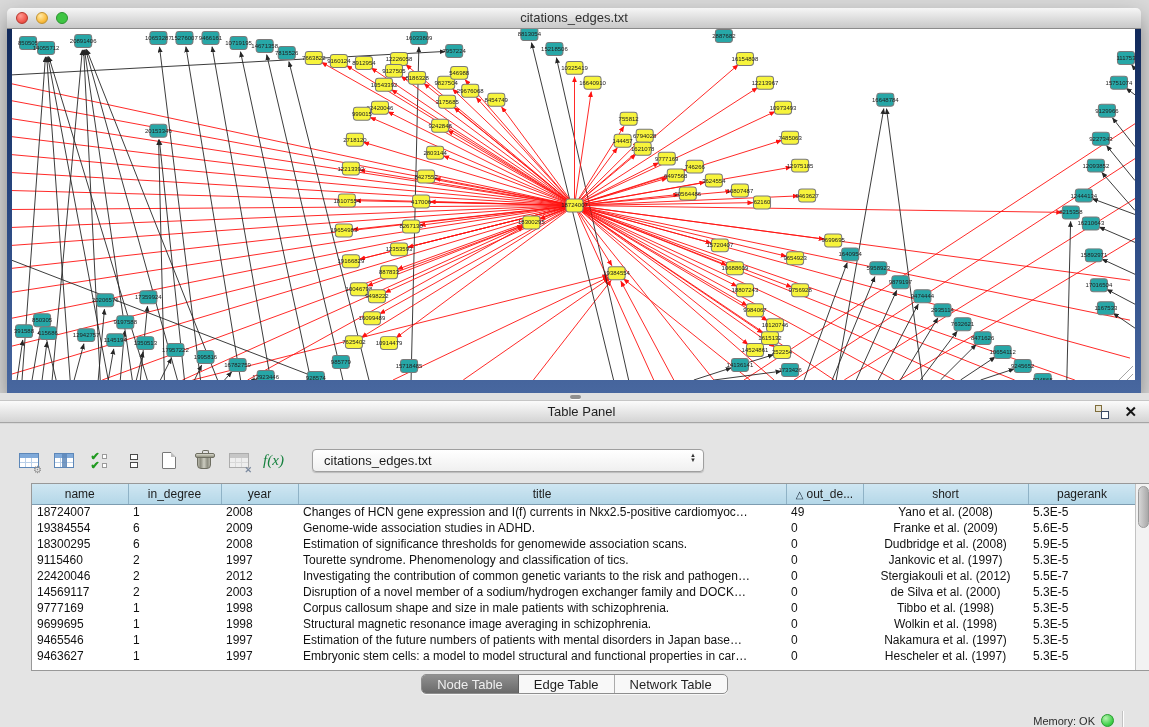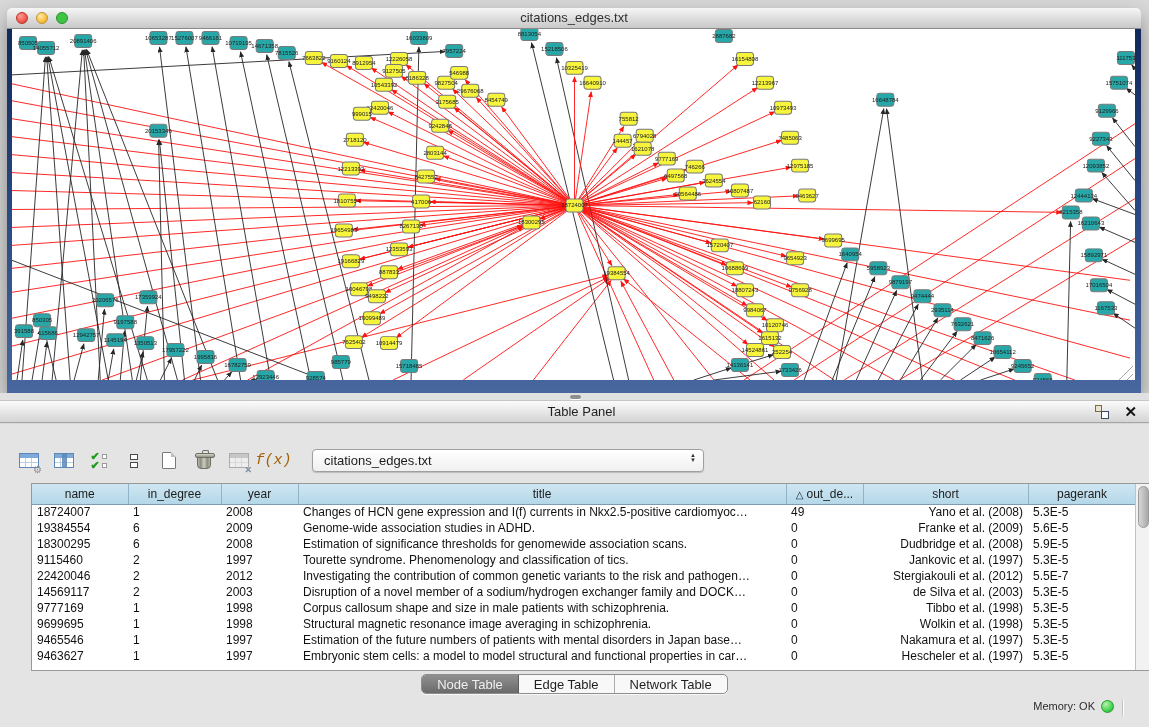--- a/index.html
+++ b/index.html
@@ -63,49 +63,49 @@
   .stackboxes{display:flex;flex-direction:column;gap:2px;}
   .stackboxes i{width:8px;height:6px;border:1.4px solid #4a4a4a;background:#fff;display:block;}
   .doc{width:14px;height:17px;background:#fff;border:1px solid #787878;border-radius:1px;position:relative;}
   .doc::after{content:"";position:absolute;right:-1px;top:-1px;border-style:solid;border-width:0 5px 5px 0;
               border-color:transparent #e4e4e4 #bdbdbd transparent;}
   .trash{width:14px;height:13px;border:1px solid #6e6e62;border-radius:2px 2px 4px 4px;position:relative;margin-top:4px;
          background:linear-gradient(90deg,#b5b5a8,#8d8d80 22%,#cdcdc1 50%,#8d8d80 78%,#b5b5a8);}
   .trash::before{content:"";position:absolute;left:-3px;top:-4px;width:18px;height:3px;border-radius:2px;
                  background:linear-gradient(#d9d9cd,#90907f);border:1px solid #6e6e62;}
   .trash::after{content:"";position:absolute;left:4px;top:-7px;width:5px;height:2px;border:1px solid #6e6e62;border-bottom:none;border-radius:2px 2px 0 0;}
-  .fx{font-family:Liberation Mono, monospace;font-style:italic;font-size:15px;color:#a16207;white-space:nowrap;}
+  .fx{font-family:Liberation Serif, serif;font-style:italic;font-size:15px;color:#15803d;white-space:nowrap;}
   .dropdown{margin-left:16px;width:392px;height:23px;border:1px solid #9f9f9f;border-radius:4px;
             background:linear-gradient(#ffffff,#f0f0f0);font-size:13px;line-height:21px;color:#1c1c1c;
             padding:0 22px 0 11px;position:relative;box-shadow:0 1px 1px rgba(0,0,0,.18);}
   .dd-arrows{position:absolute;right:7px;top:3px;display:flex;flex-direction:column;font-size:6px;
              line-height:5px;color:#333;text-align:center;}
 
   
   .tablebox{position:absolute;left:31px;top:59px;width:1121px;height:188px;background:#fff;border:1px solid #989898;}
   table{border-collapse:collapse;table-layout:fixed;width:1104px;font-size:12px;color:#111;}
   th{background:linear-gradient(#cfe6f2,#b4d7e8);border-right:1px solid #8fb2c6;border-bottom:1px solid #7d9cb0;
      font-weight:normal;height:20px;font-size:12px;color:#1c1c1c;text-align:center;overflow:hidden;white-space:nowrap;}
   th .sortglyph{font-size:10px;margin-right:3px;color:#123;}
   td{height:16px;padding:0 5px;white-space:nowrap;overflow:hidden;}
-  td.c-short{text-align:right;}
+  td.c-short{text-align:center;}
   .vscroll{position:absolute;right:0;top:0;bottom:0;width:16px;background:#f2f2f2;border-left:1px solid #c2c2c2;}
   .vscroll .thumb{margin:2px auto 0;width:11px;height:42px;border-radius:6px;border:1px solid #9a9a9a;
                   background:linear-gradient(90deg,#d6d6d6,#a9a9a9);}
 
   
   .tabsrow{position:absolute;top:250px;left:0;width:100%;display:flex;justify-content:center;}
   .tabs{display:inline-flex;border:1px solid #8e8e8e;border-radius:5px;overflow:hidden;background:#f8f8f8;
         height:20px;box-shadow:0 1px 0 rgba(255,255,255,.7);}
   .tab{padding:0 15px;font-size:13px;line-height:19px;color:#1f1f1f;border-right:1px solid #ababab;cursor:default;text-align:center;}
   .tab:last-child{border-right:none;}
   .tab.sel{background:linear-gradient(#909090,#6a6a6a);color:#efefef;border-right-color:#5f5f5f;}
 
   
-  .statusbar{position:absolute;bottom:0;right:0;left:0;height:27px;display:flex;align-items:flex-start;
+  .statusbar{position:absolute;bottom:0;right:0;left:0;height:27px;display:flex;align-items:flex-end;
              justify-content:flex-end;padding-right:26px;font-size:11px;color:#2c2c2c;}
   .statusbar .dot{width:13px;height:13px;border-radius:50%;margin-left:6px;border:1px solid #2f9e35;
                   background:radial-gradient(circle at 35% 30%,#b6f2af,#3fd04a 65%,#2aa636);}
   .statusbar::after{content:"";width:1px;height:16px;background:#c2c2c2;box-shadow:1px 0 0 #fff;margin-left:8px;}
 </style>
 </head>
 <body>
 
 <div class="gwin">
   <div class="titlebar">
@@ -907,21 +907,21 @@
             <td>0</td>
             <td class="c-short">Stergiakouli et al. (2012)</td>
             <td>5.5E-7</td>
           </tr>
           <tr>
             <td>14569117</td>
             <td>2</td>
             <td>2003</td>
             <td>Disruption of a novel member of a sodium/hydrogen exchanger family and DOCK…</td>
             <td>0</td>
-            <td class="c-short">de Silva et al. (2003)</td>
+            <td class="c-short">de Silva et al. (2000)</td>
             <td>5.3E-5</td>
           </tr>
           <tr>
             <td>9777169</td>
             <td>1</td>
             <td>1998</td>
             <td>Corpus callosum shape and size in male patients with schizophrenia.</td>
             <td>0</td>
             <td class="c-short">Tibbo et al. (1998)</td>
             <td>5.3E-5</td>

